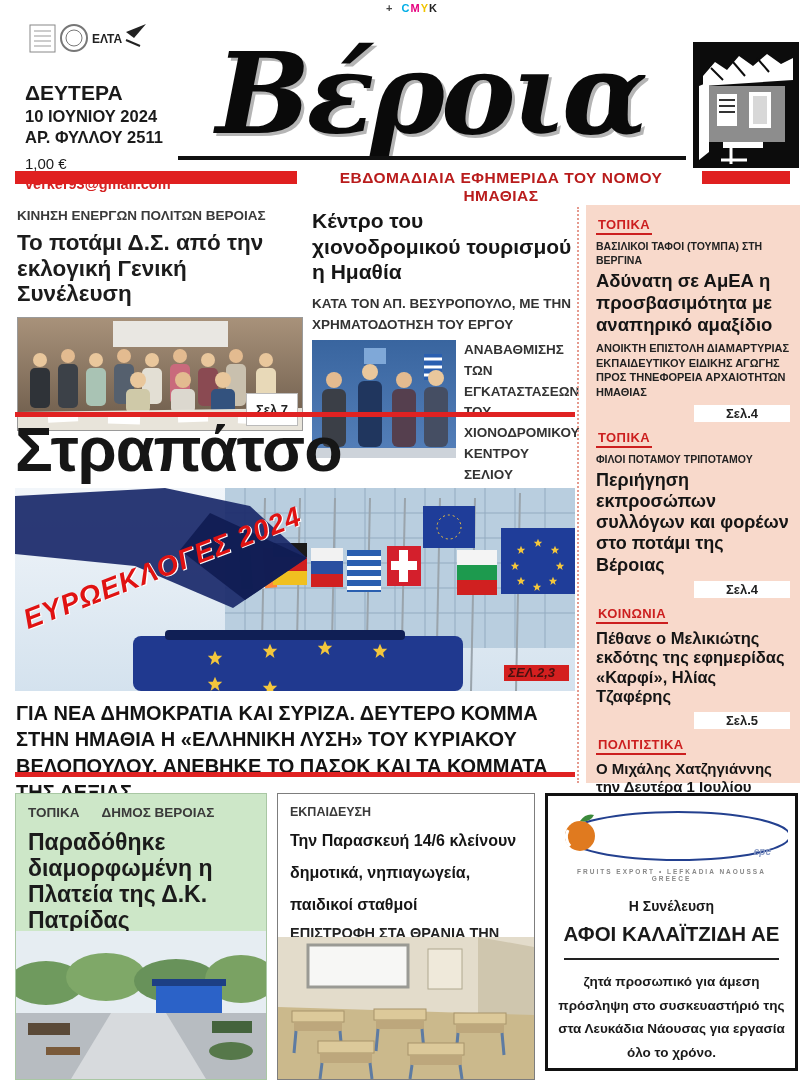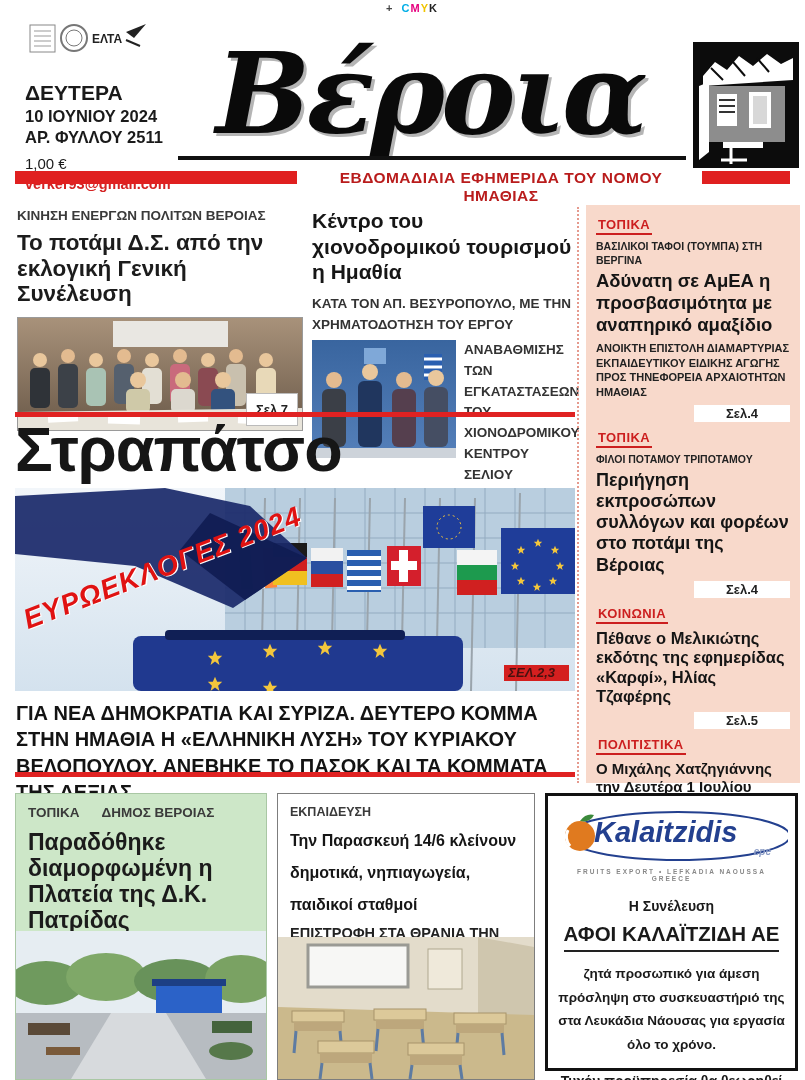--- a/index.html
+++ b/index.html
@@ -87,21 +87,21 @@
 
   .box-ad{left:545px;top:793px;width:253px;height:278px;background:#fff;border:3px solid #111;
           box-sizing:border-box;text-align:center;padding:8px 10px;}
   .klogo{position:relative;height:62px;margin-top:4px;}
   .kbrand{position:absolute;left:36px;top:8px;font-size:29px;font-weight:bold;font-style:italic;
           color:#23408f;letter-spacing:0;}
   .ksuffix{position:absolute;right:14px;top:38px;font-size:10px;font-weight:bold;color:#8a9bc4;font-style:italic;}
   .ktag{font-size:6.5px;letter-spacing:2px;color:#888;font-weight:bold;margin-top:-2px;}
   .ad-intro{font-size:14px;font-weight:bold;margin-top:16px;}
   .ad-company{font-size:20.5px;font-weight:bold;margin-top:8px;border-bottom:2px solid #222;
-              display:inline-block;padding-bottom:4px;}
+              display:inline-block;padding-bottom:12px;}
   .ad-body1{font-size:13.5px;font-weight:bold;line-height:1.75;margin-top:10px;}
   .ad-body2{font-size:14px;font-weight:bold;margin-top:16px;}
 </style>
 </head>
 <body>
 
 <div id="page">
 
   <div class="abs printmark">
     <span>+</span>&nbsp;
@@ -456,21 +456,20 @@
   </div>
 
   <div class="abs box-ad">
     <div class="klogo">
       <svg width="230" height="62" style="position:absolute;left:0;top:0">
         <ellipse cx="120" cy="28" rx="112" ry="24" fill="none" stroke="#23408f" stroke-width="2"></ellipse>
         <circle cx="22" cy="28" r="15" fill="#e07a1f"></circle>
         <path d="M22 13 q6 -8 14 -6 q-4 8 -14 6" fill="#3c8a3c"></path>
         <path d="M10 22 a15 15 0 0 0 2 16" stroke="#fff" stroke-width="3" fill="none"></path>
       </svg>
-      <span class="kbrand">Kalaitzidis</span>
       <span class="ksuffix">epe</span>
     </div>
     <div class="ktag">FRUITS EXPORT  •  LEFKADIA NAOUSSA GREECE</div>
     <div class="ad-intro">Η Συνέλευση</div>
     <div><span class="ad-company">ΑΦΟΙ ΚΑΛΑΪΤΖΙΔΗ ΑΕ</span></div>
     <div class="ad-body1">ζητά προσωπικό για άμεση πρόσληψη  στο συσκευαστήριό της στα Λευκάδια Νάουσας για εργασία όλο το χρόνο.</div>
     <div class="ad-body2">Τυχόν προϋπηρεσία θα θεωρηθεί προσόν.</div>
 
   </div>
 

